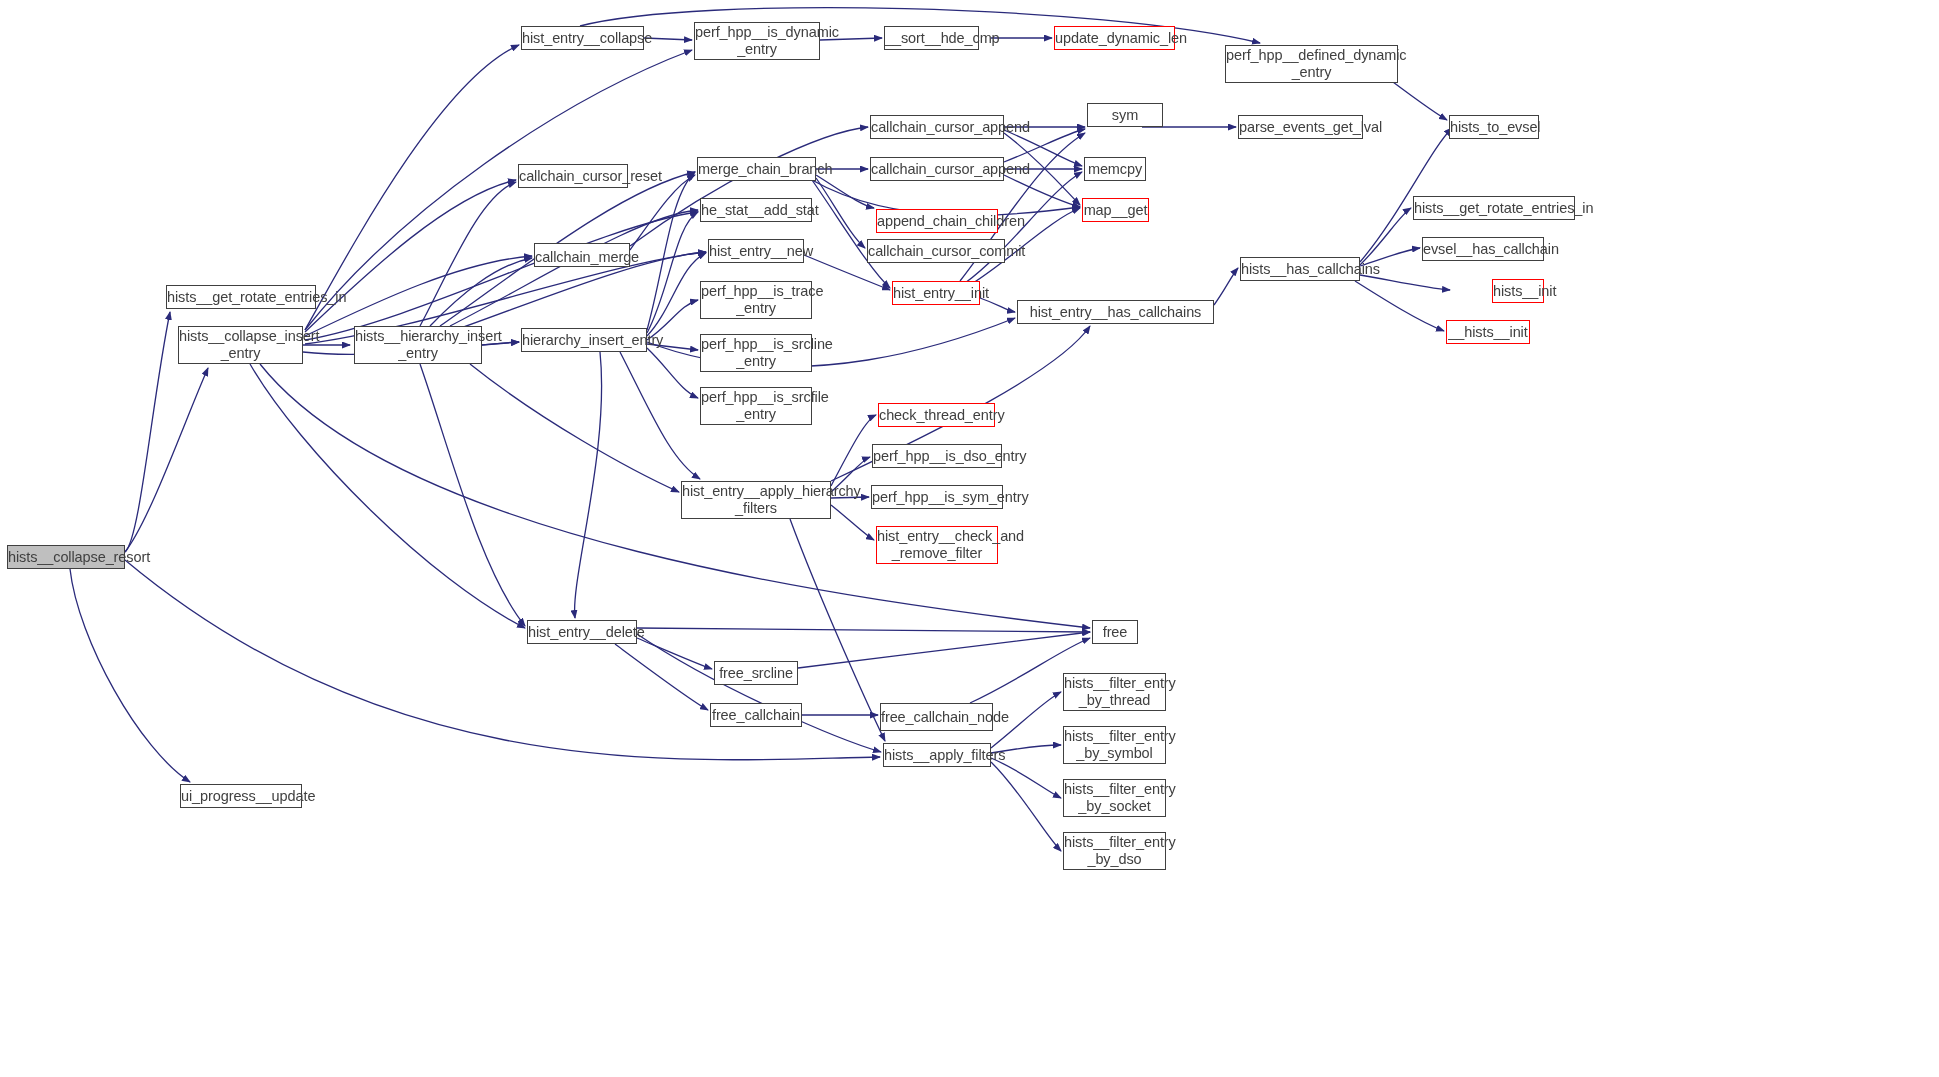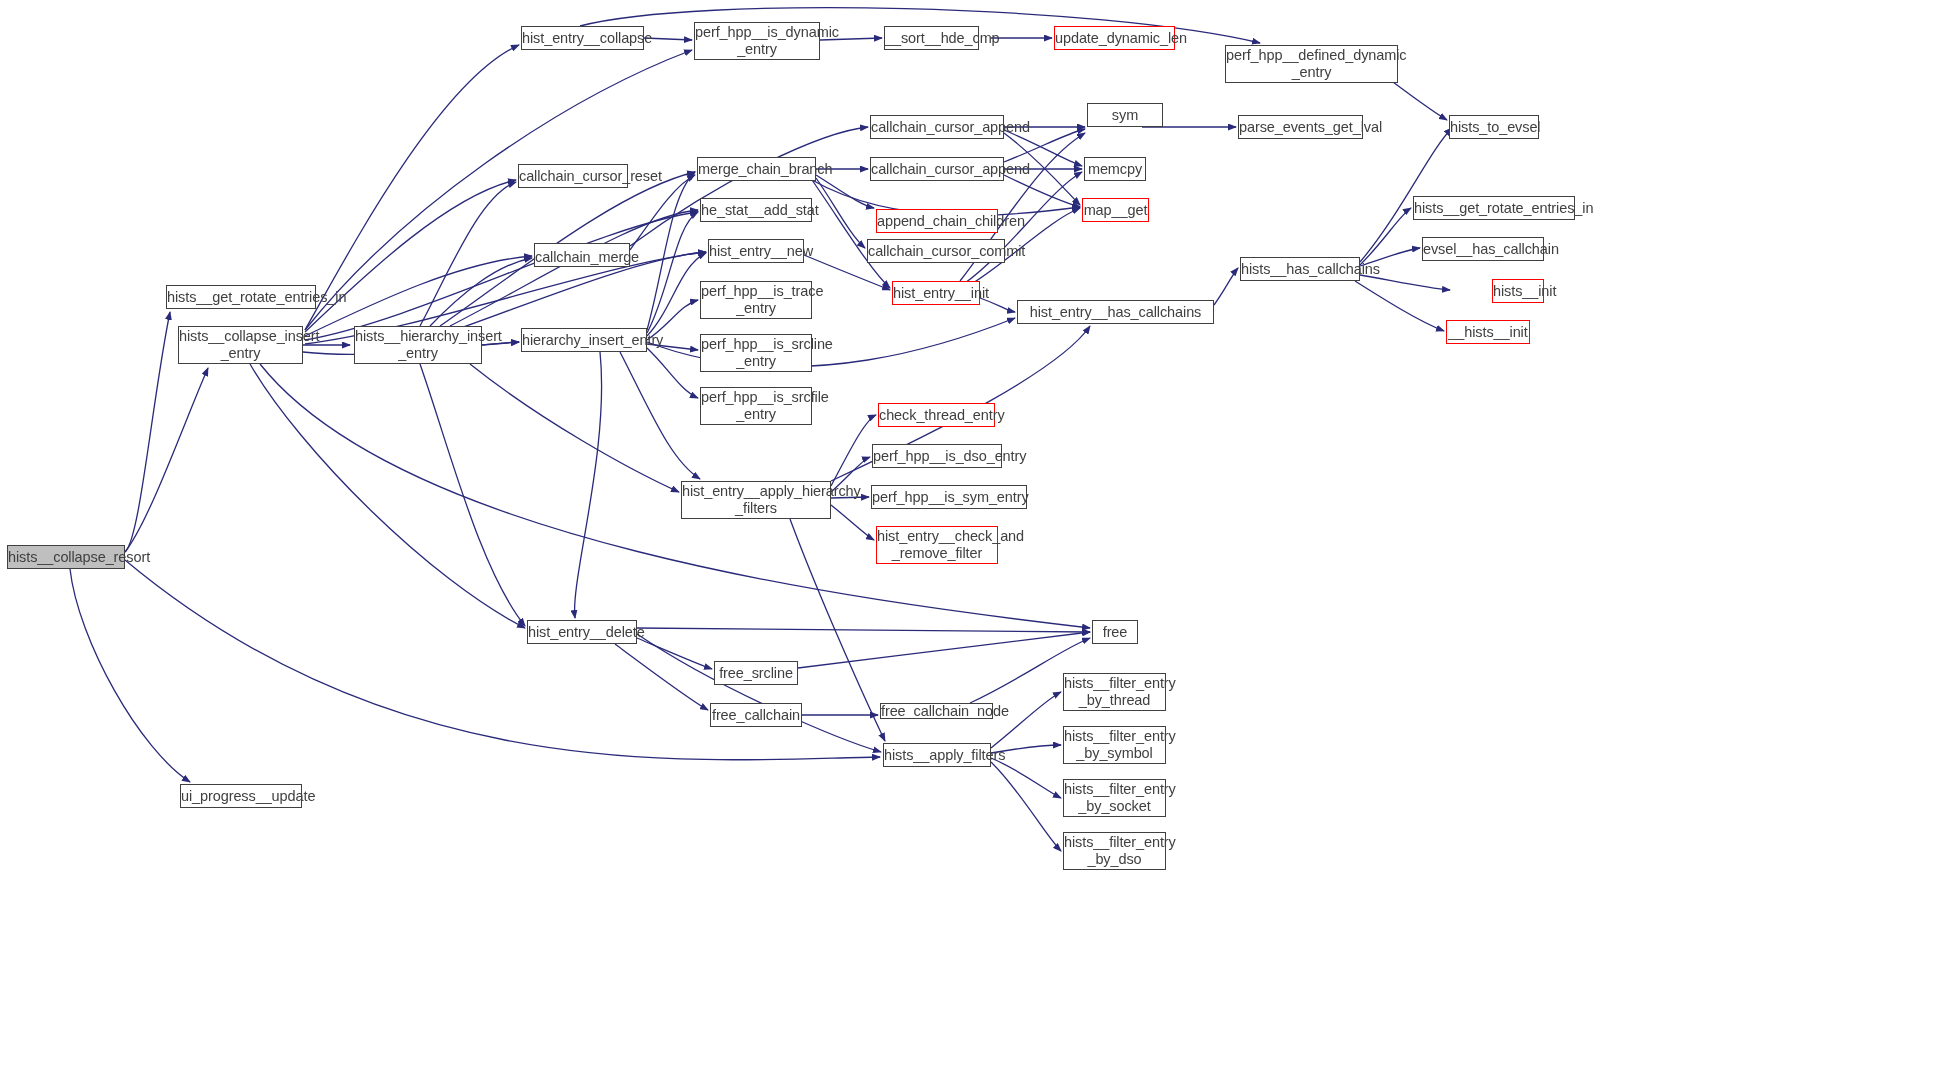--- a/index.html
+++ b/index.html
@@ -171,24 +171,24 @@
       <div class="node" style="left: 714px; top: 661px; width: 84px; height: 24px;"><span class="node-label">free_srcline</span></div>
       <div class="node" style="left: 710px; top: 703px; width: 92px; height: 24px;"><span class="node-label">free_callchain</span></div>
       <div class="node" style="left: 884px; top: 26px; width: 95px; height: 24px;"><span class="node-label">__sort__hde_cmp</span></div>
       <div class="node" style="left: 870px; top: 115px; width: 134px; height: 24px;"><span class="node-label">callchain_cursor_append</span></div>
       <div class="node" style="left: 870px; top: 157px; width: 134px; height: 24px;"><span class="node-label">callchain_cursor_append</span></div>
       <div class="node red" style="left: 876px; top: 198px; width: 122px; height: 24px; margin-top: 11px;"><span class="node-label">append_chain_children</span></div>
       <div class="node" style="left: 867px; top: 239px; width: 138px; height: 24px;"><span class="node-label">callchain_cursor_commit</span></div>
       <div class="node red" style="left: 892px; top: 281px; width: 88px; height: 24px;"><span class="node-label">hist_entry__init</span></div>
       <div class="node red" style="left: 878px; top: 403px; width: 117px; height: 24px;"><span class="node-label">check_thread_entry</span></div>
       <div class="node" style="left: 872px; top: 444px; width: 130px; height: 24px;"><span class="node-label">perf_hpp__is_dso_entry</span></div>
-      <div class="node" style="left: 871px; top: 485px; width: 156px; height: 24px;"><span class="node-label">perf_hpp__is_sym_entry</span></div>
+      <div class="node" style="left: 871px; top: 485px; width: 132px; height: 24px;"><span class="node-label">perf_hpp__is_sym_entry</span></div>
       <div class="node red" style="left: 876px; top: 526px; width: 122px; height: 38px;"><span class="node-label">hist_entry__check_and
 _remove_filter</span></div>
-      <div class="node" style="left: 880px; top: 703px; width: 113px; height: 16px;"><span class="node-label">free_callchain_node</span></div>
+      <div class="node" style="left: 880px; top: 703px; width: 113px; height: 28px;"><span class="node-label">free_callchain_node</span></div>
       <div class="node" style="left: 883px; top: 743px; width: 108px; height: 24px;"><span class="node-label">hists__apply_filters</span></div>
       <div class="node" style="left: 1087px; top: 103px; width: 76px; height: 24px;"><span class="node-label">sym</span></div>
       <div class="node" style="left: 1084px; top: 157px; width: 62px; height: 24px; align-items: center;"><span class="node-label">memcpy</span></div>
       <div class="node red" style="left: 1082px; top: 198px; width: 67px; height: 24px;"><span class="node-label">map__get</span></div>
       <div class="node" style="left: 1017px; top: 300px; width: 197px; height: 24px;"><span class="node-label">hist_entry__has_callchains</span></div>
       <div class="node" style="left: 1092px; top: 620px; width: 46px; height: 24px;"><span class="node-label">free</span></div>
       <div class="node" style="left: 1063px; top: 673px; width: 103px; height: 38px;"><span class="node-label">hists__filter_entry
 _by_thread</span></div>
       <div class="node" style="left: 1063px; top: 726px; width: 103px; height: 38px;"><span class="node-label">hists__filter_entry
 _by_symbol</span></div>

